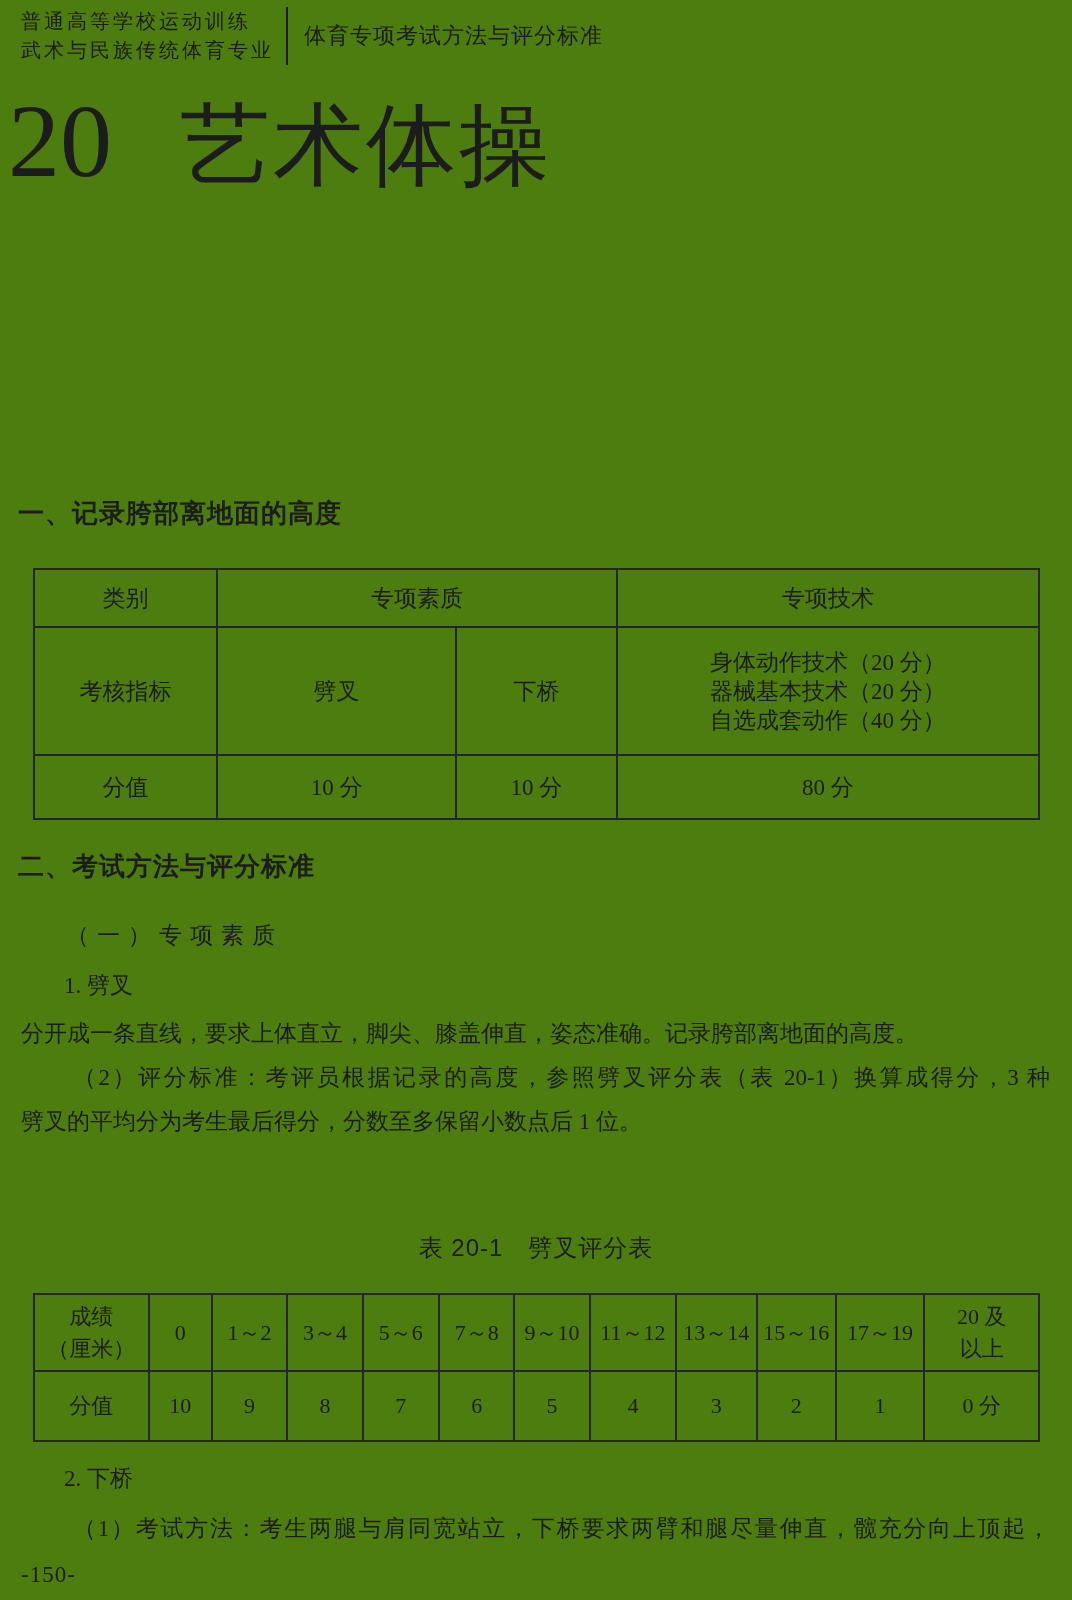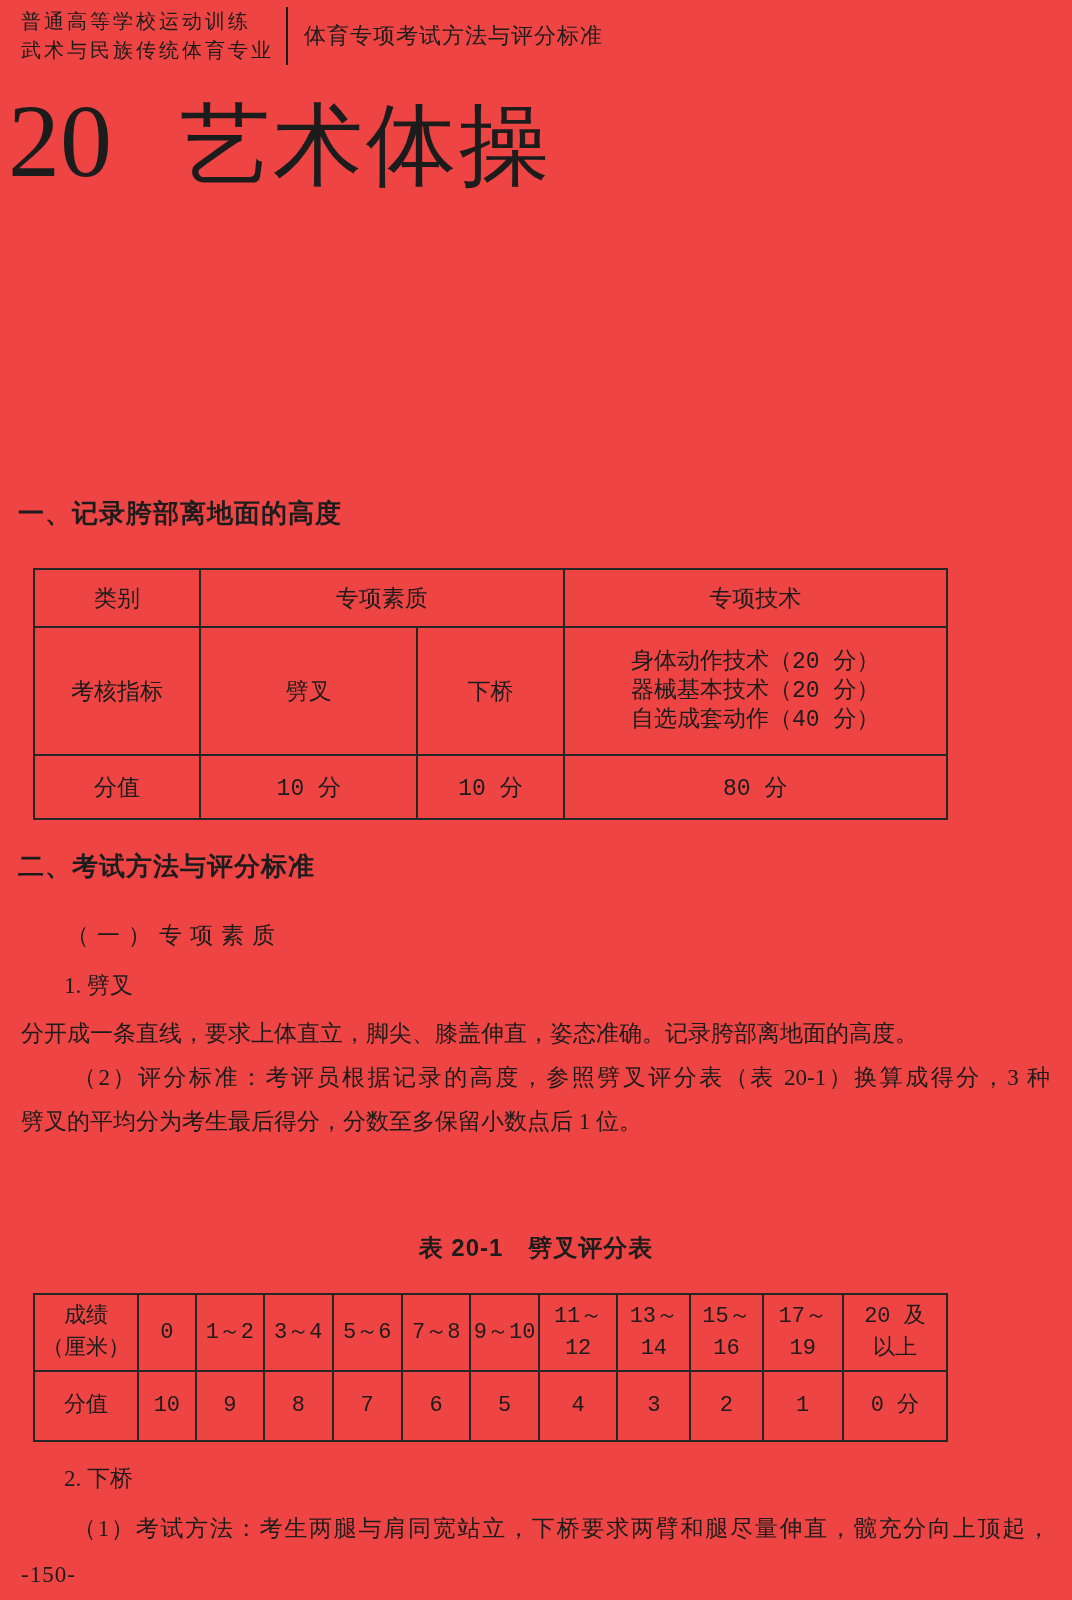--- a/index.html
+++ b/index.html
@@ -1,56 +1,56 @@
 <!DOCTYPE html>
 <html><head>
 <meta charset="utf-8">
 <style>
   html,body { margin:0; padding:0; background:#ffffff; }
   .page {
     position:relative; width:1072px; height:1600px; margin:0 auto;
-    background:#ef4444; color:#1c1c1c; overflow:hidden;
+    background:#4d7c0f; color:#1c1c1c; overflow:hidden;
     font-family:"Liberation Serif", serif;
   }
   
   .hdr { position:absolute; top:7px; left:21px; right:21px; display:flex; align-items:center; }
   .hdr-left { font-size:20px; line-height:29px; letter-spacing:3px; white-space:nowrap; }
   .hdr-div { width:2px; height:58px; background:#1c1c1c; margin:0 16px 0 12px; flex:none; }
   .hdr-right { font-size:22px; letter-spacing:1px; white-space:nowrap; }
   
   .title { position:absolute; top:74px; left:8px; display:flex; align-items:baseline; }
   .title-num { font-size:104px; line-height:1.05;margin-top:12px; }
   .title-txt { font-size:90px; line-height:1.1; margin-left:68px; letter-spacing:3px; }
   
   .h2 { position:absolute; left:18px; font-family:"Liberation Sans", sans-serif; font-weight:bold; font-size:26px; letter-spacing:1px; white-space:nowrap; }
   .h2-sec1 { top:496px; }
   .h2-sec2 { top:849px; }
   
-  table { position:absolute; left:33px; width:915px; border-collapse:collapse; table-layout:fixed;font-family:Liberation Mono, monospace; }
+  table { position:absolute; left:33px; width:1007px; border-collapse:collapse; table-layout:fixed; }
   td { border:2px solid #262626; text-align:center; vertical-align:middle; font-size:23px; padding:0 2px; }
   .t1 { top:568px; }
   .t1 .r1 { height:58px; }
   .t1 .r2 { height:128px; }
   .t1 .r3 { height:64px; }
   .cell-lines { display:inline-block; text-align:right; white-space:pre-line; line-height:29px; }
   .t2 { top:1293px; }
   .t2 td { font-size:22px; line-height:32px; }
   .t2 .r1 { height:77px; }
   .t2 .r2 { height:70px; }
   .pre { white-space:pre-line;margin-left:36px; }
   
   .sub1 { position:absolute; top:920px; left:66px; font-size:23px; letter-spacing:8px; }
   .item-h { position:absolute; left:64px; font-size:23px; }
   .item1-h { top:970px; }
   .item2-h { top:1463px; }
   .paras { position:absolute; top:1012px; left:21px; width:1029px; font-size:23px; line-height:44px; }
   .paras p { margin:0; text-indent:52px; text-align:justify; }
   .jl { text-align-last:justify; }
   .p3 { position:absolute; top:1507px; left:21px; width:1029px; font-size:23px; line-height:44px; text-indent:52px; text-align:justify; text-align-last:justify; }
-  .caption { position:absolute; top:1232px; left:0; width:100%; text-align:center; font-family:"Liberation Sans", sans-serif; font-weight:bold; font-size:24px; letter-spacing:1px; }
+  .caption { position:absolute; top:1232px; left:0; width:100%; text-align:center; font-family:"Liberation Sans", sans-serif; font-weight:normal; font-size:24px; letter-spacing:1px; }
   .pageno { position:absolute; top:1562px; left:21px; font-size:23px; letter-spacing:1px;text-align:right; }
 </style>
 </head>
 <body>
 
 <div class="page">
 
   <div class="hdr">
     <div class="hdr-left">
       <div>普通高等学校运动训练</div>

